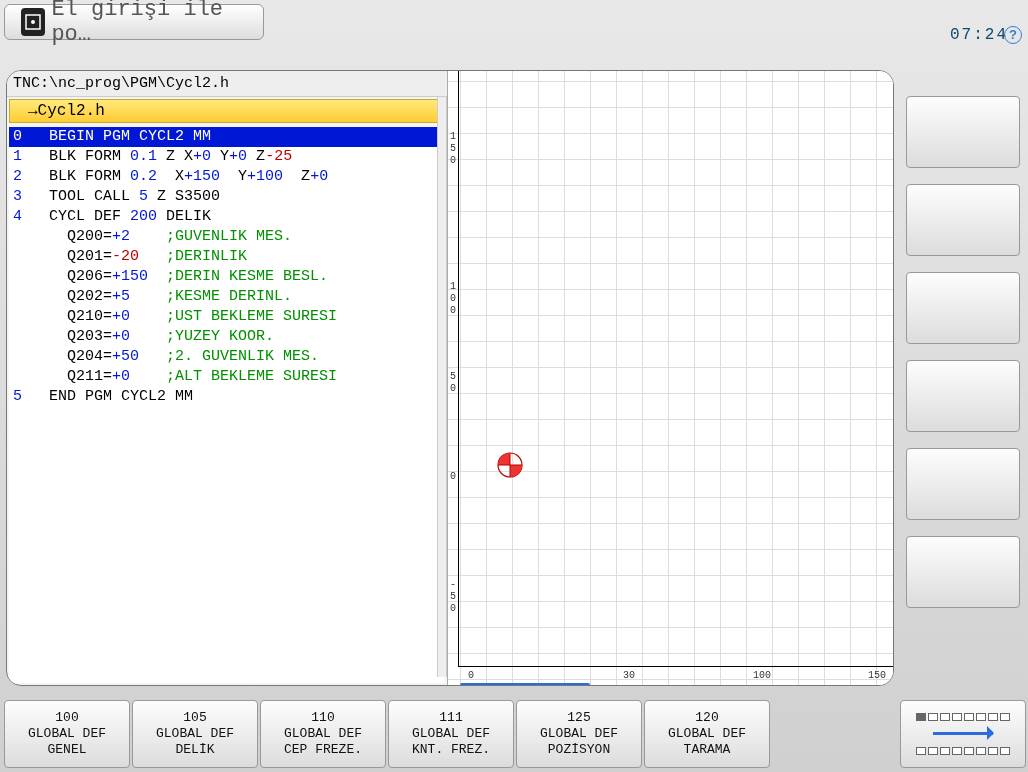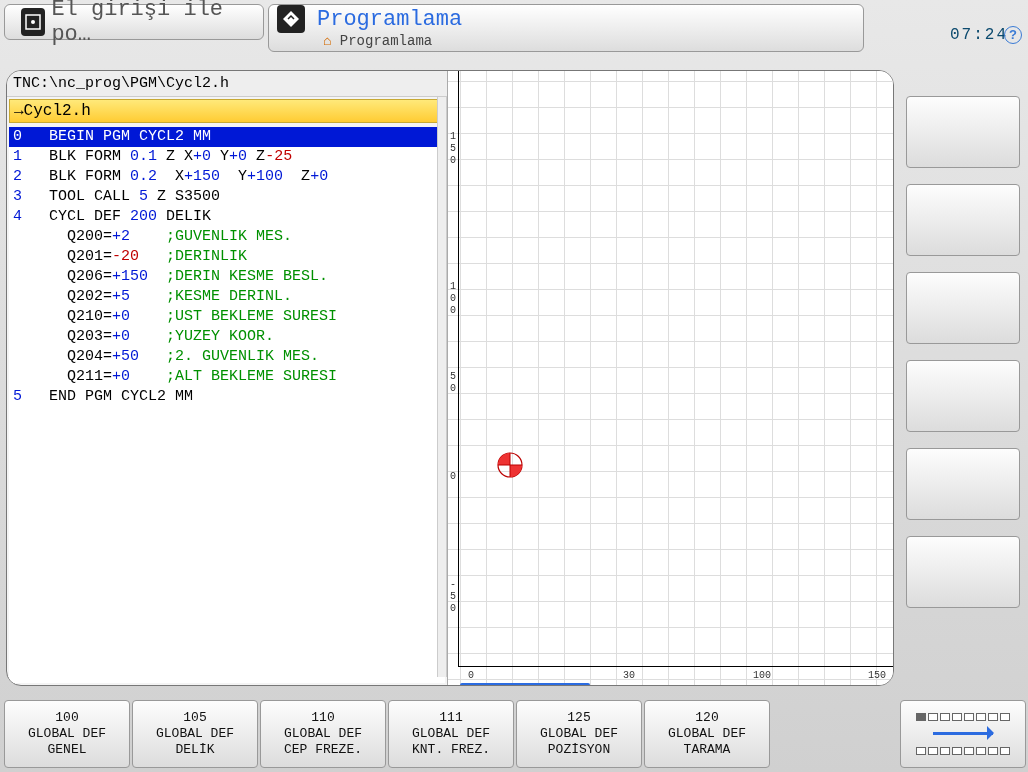--- a/index.html
+++ b/index.html
@@ -89,21 +89,21 @@
   }
   .path-bar {
     background: #eee;
     padding: 4px 6px;
     font-size: 15px;
     border-bottom: 1px solid #ccc;
   }
   .file-bar {
     background: linear-gradient(to bottom, #ffe97a, #ffcc33);
     border: 1px solid #c7a933;
-    padding: 2px 4px;
+    padding: 2px 18px;
     font-size: 16px;
     margin: 2px 2px;
   }
   .code-list {
     flex: 1;
     background: #fff;
     margin: 2px;
     overflow-y: auto;
     font-size: 15px;
     line-height: 20px;
@@ -208,35 +208,20 @@
 
 <div class="header">
   <div class="tab dark">
     <span class="ticon">
       <svg viewBox="0 0 20 20">
           <rect x="3" y="3" width="14" height="14" fill="none" stroke="#fff" stroke-width="1.5"></rect>
           <circle cx="10" cy="10" r="2" fill="#fff"></circle>
         </svg>
     </span>
     <span>El girişi ile po…</span>
-  </div>
-  <div class="tab light">
-    <div class="main">
-      <span class="ticon">
-        <svg viewBox="0 0 20 20">
-            <polygon points="10,2 18,10 10,18 2,10" fill="#fff"></polygon>
-            <polyline points="7,10 10,7 13,10" fill="none" stroke="#222" stroke-width="1.5"></polyline>
-          </svg>
-      </span>
-      <span>Programlama</span>
-    </div>
-    <div class="sub">
-      <span style="color:#d46a00;">⌂</span>
-      <span>Programlama</span>
-    </div>
   </div>
 </div>
 <div class="clock">07:24</div>
 <div class="help-icon">?</div>
 
 <div class="main-area">
   <div class="code-col">
     <div class="path-bar">TNC:\nc_prog\PGM\Cycl2.h</div>
     <div class="file-bar">→Cycl2.h</div>
     <div class="code-list" id="code-list"><div class="code-line sel"><span class="ln">0</span><span class="kw">  BEGIN PGM CYCL2 MM</span></div><div class="code-line"><span class="ln">1</span><span class="kw">  BLK FORM </span><span class="vp">0.1</span><span class="kw"> Z X</span><span class="vp">+0</span><span class="kw"> Y</span><span class="vp">+0</span><span class="kw"> Z</span><span class="vm">-25</span></div><div class="code-line"><span class="ln">2</span><span class="kw">  BLK FORM </span><span class="vp">0.2</span><span class="kw">  X</span><span class="vp">+150</span><span class="kw">  Y</span><span class="vp">+100</span><span class="kw">  Z</span><span class="vp">+0</span></div><div class="code-line"><span class="ln">3</span><span class="kw">  TOOL CALL </span><span class="vp">5</span><span class="kw"> Z S3500</span></div><div class="code-line"><span class="ln">4</span><span class="kw">  CYCL DEF </span><span class="vp">200</span><span class="kw"> DELIK</span></div><div class="code-line"><span class="ln"></span><span class="kw">    Q200=</span><span class="vp">+2</span><span class="cm">    ;GUVENLIK MES.</span></div><div class="code-line"><span class="ln"></span><span class="kw">    Q201=</span><span class="vm">-20</span><span class="cm">   ;DERINLIK</span></div><div class="code-line"><span class="ln"></span><span class="kw">    Q206=</span><span class="vp">+150</span><span class="cm">  ;DERIN KESME BESL.</span></div><div class="code-line"><span class="ln"></span><span class="kw">    Q202=</span><span class="vp">+5</span><span class="cm">    ;KESME DERINL.</span></div><div class="code-line"><span class="ln"></span><span class="kw">    Q210=</span><span class="vp">+0</span><span class="cm">    ;UST BEKLEME SURESI</span></div><div class="code-line"><span class="ln"></span><span class="kw">    Q203=</span><span class="vp">+0</span><span class="cm">    ;YUZEY KOOR.</span></div><div class="code-line"><span class="ln"></span><span class="kw">    Q204=</span><span class="vp">+50</span><span class="cm">   ;2. GUVENLIK MES.</span></div><div class="code-line"><span class="ln"></span><span class="kw">    Q211=</span><span class="vp">+0</span><span class="cm">    ;ALT BEKLEME SURESI</span></div><div class="code-line"><span class="ln">5</span><span class="kw">  END PGM CYCL2 MM</span></div></div>

